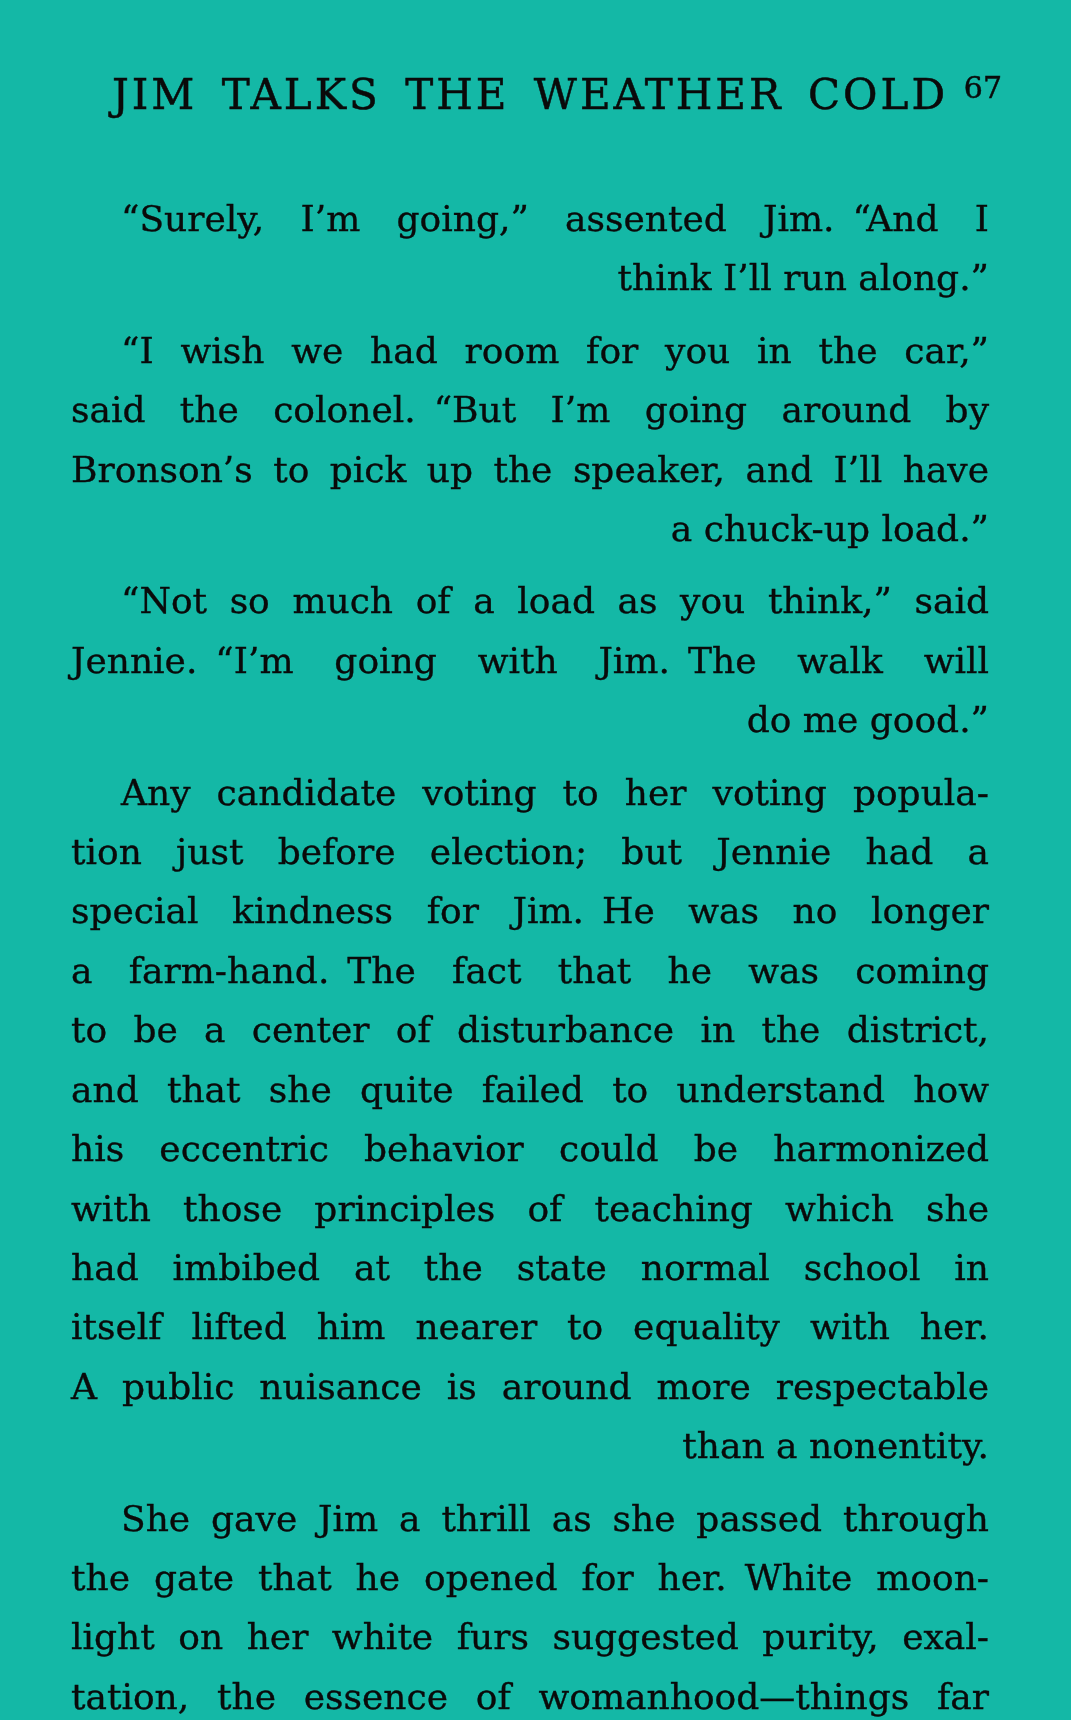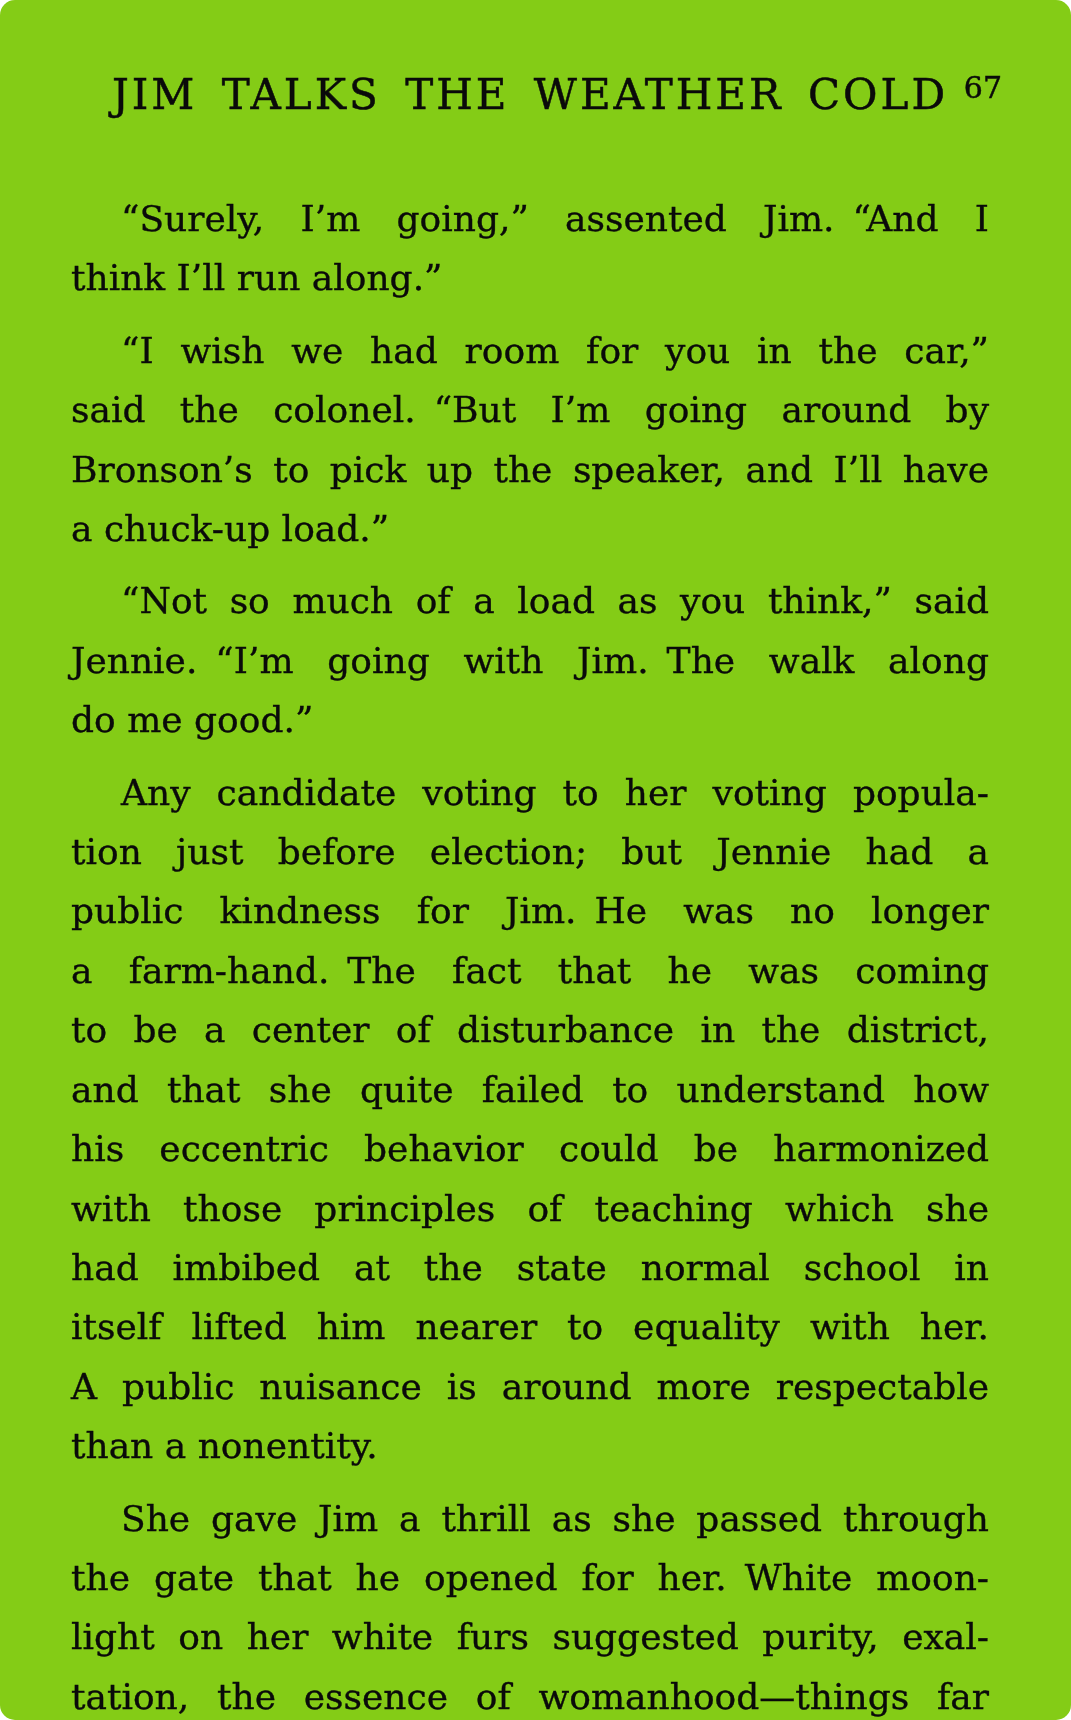--- a/index.html
+++ b/index.html
@@ -8,22 +8,21 @@
     height: 1720px;
     background: #ffffff;
     position: relative;
     overflow: hidden;
     font-family: "DejaVu Serif", serif;
     color: #0a0a0a;
   }
   .page {
     position: absolute;
     inset: 0;
-    background: #84cc16;
-    border-radius: 15px;
+    background: #14b8a6;
   }
   .page-header {
     position: absolute;
     left: 58px;
     top: 70px;
     width: 944px;
     height: 56px;
   }
   .header-title {
     position: absolute;
@@ -47,21 +46,21 @@
   .page-body {
     position: absolute;
     left: 58px;
     top: 176px;
     width: 944px;
   }
   .paragraph { margin: 13px; }
   .line {
     font-size: 36px;
     line-height: 59.4px;
-    text-align: left;
+    text-align: right;
     white-space: normal;
     -webkit-text-stroke: 0.35px #0a0a0a;
   }
   .line.j {
     text-align: justify;
     text-align-last: justify;
   }
   .line.indent {
     text-indent: 50px;
   }
@@ -80,27 +79,27 @@
         <div class="line">think I’ll run along.”</div>
       </div>
       <div class="paragraph">
         <div class="line j indent">“I wish we had room for you in the car,”</div>
         <div class="line j">said the colonel. “But I’m going around by</div>
         <div class="line j">Bronson’s to pick up the speaker, and I’ll have</div>
         <div class="line">a chuck-up load.”</div>
       </div>
       <div class="paragraph">
         <div class="line j indent">“Not so much of a load as you think,” said</div>
-        <div class="line j">Jennie. “I’m going with Jim. The walk along</div>
+        <div class="line j">Jennie. “I’m going with Jim. The walk will</div>
         <div class="line">do me good.”</div>
       </div>
       <div class="paragraph">
         <div class="line j indent">Any candidate voting to her voting popula-</div>
         <div class="line j">tion just before election; but Jennie had a</div>
-        <div class="line j">public kindness for Jim. He was no longer</div>
+        <div class="line j">special kindness for Jim. He was no longer</div>
         <div class="line j">a farm-hand. The fact that he was coming</div>
         <div class="line j">to be a center of disturbance in the district,</div>
         <div class="line j">and that she quite failed to understand how</div>
         <div class="line j">his eccentric behavior could be harmonized</div>
         <div class="line j">with those principles of teaching which she</div>
         <div class="line j">had imbibed at the state normal school in</div>
         <div class="line j">itself lifted him nearer to equality with her.</div>
         <div class="line j">A public nuisance is around more respectable</div>
         <div class="line">than a nonentity.</div>
       </div>

